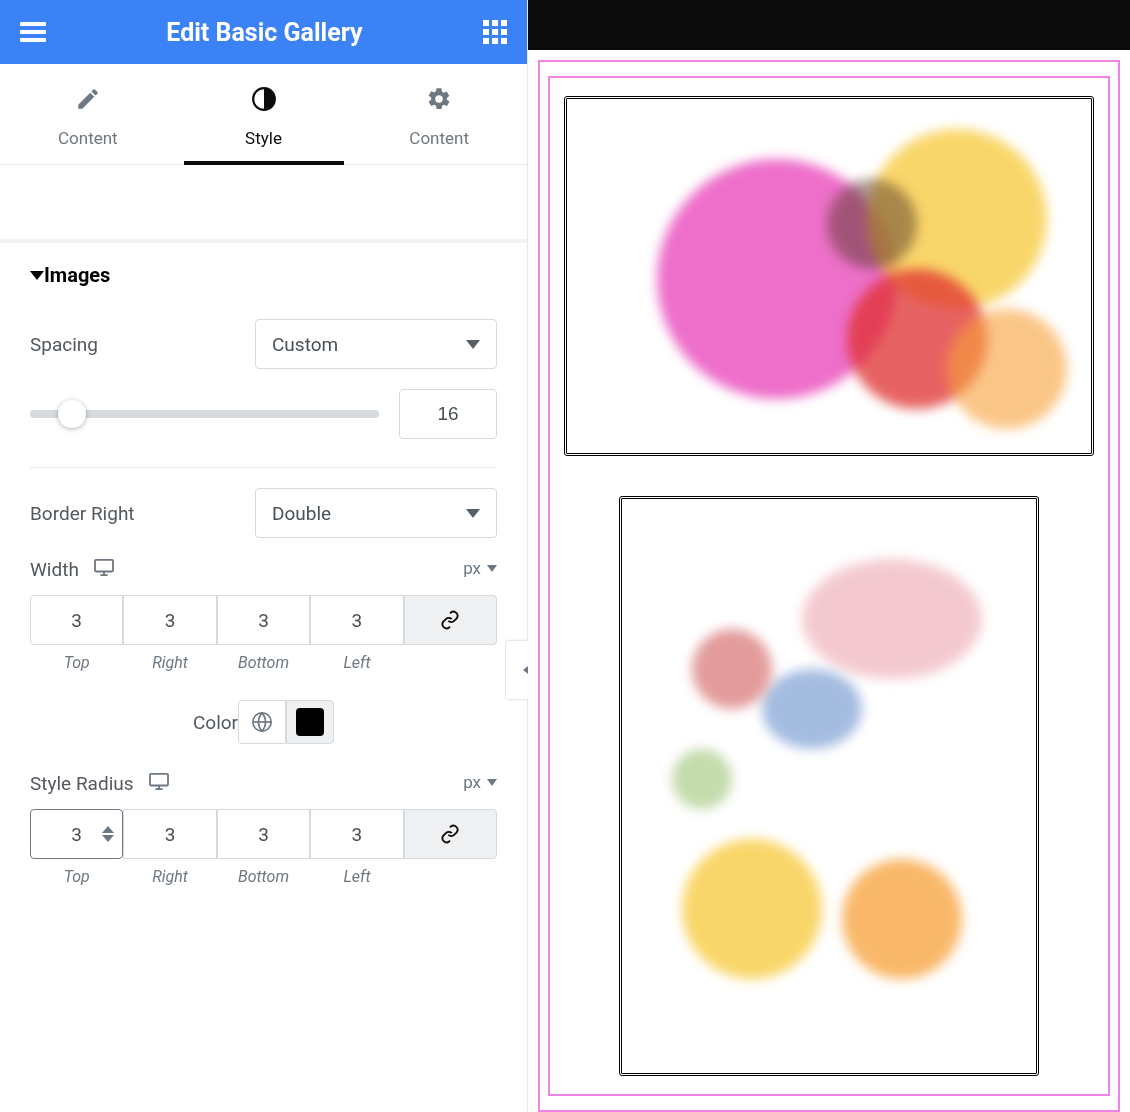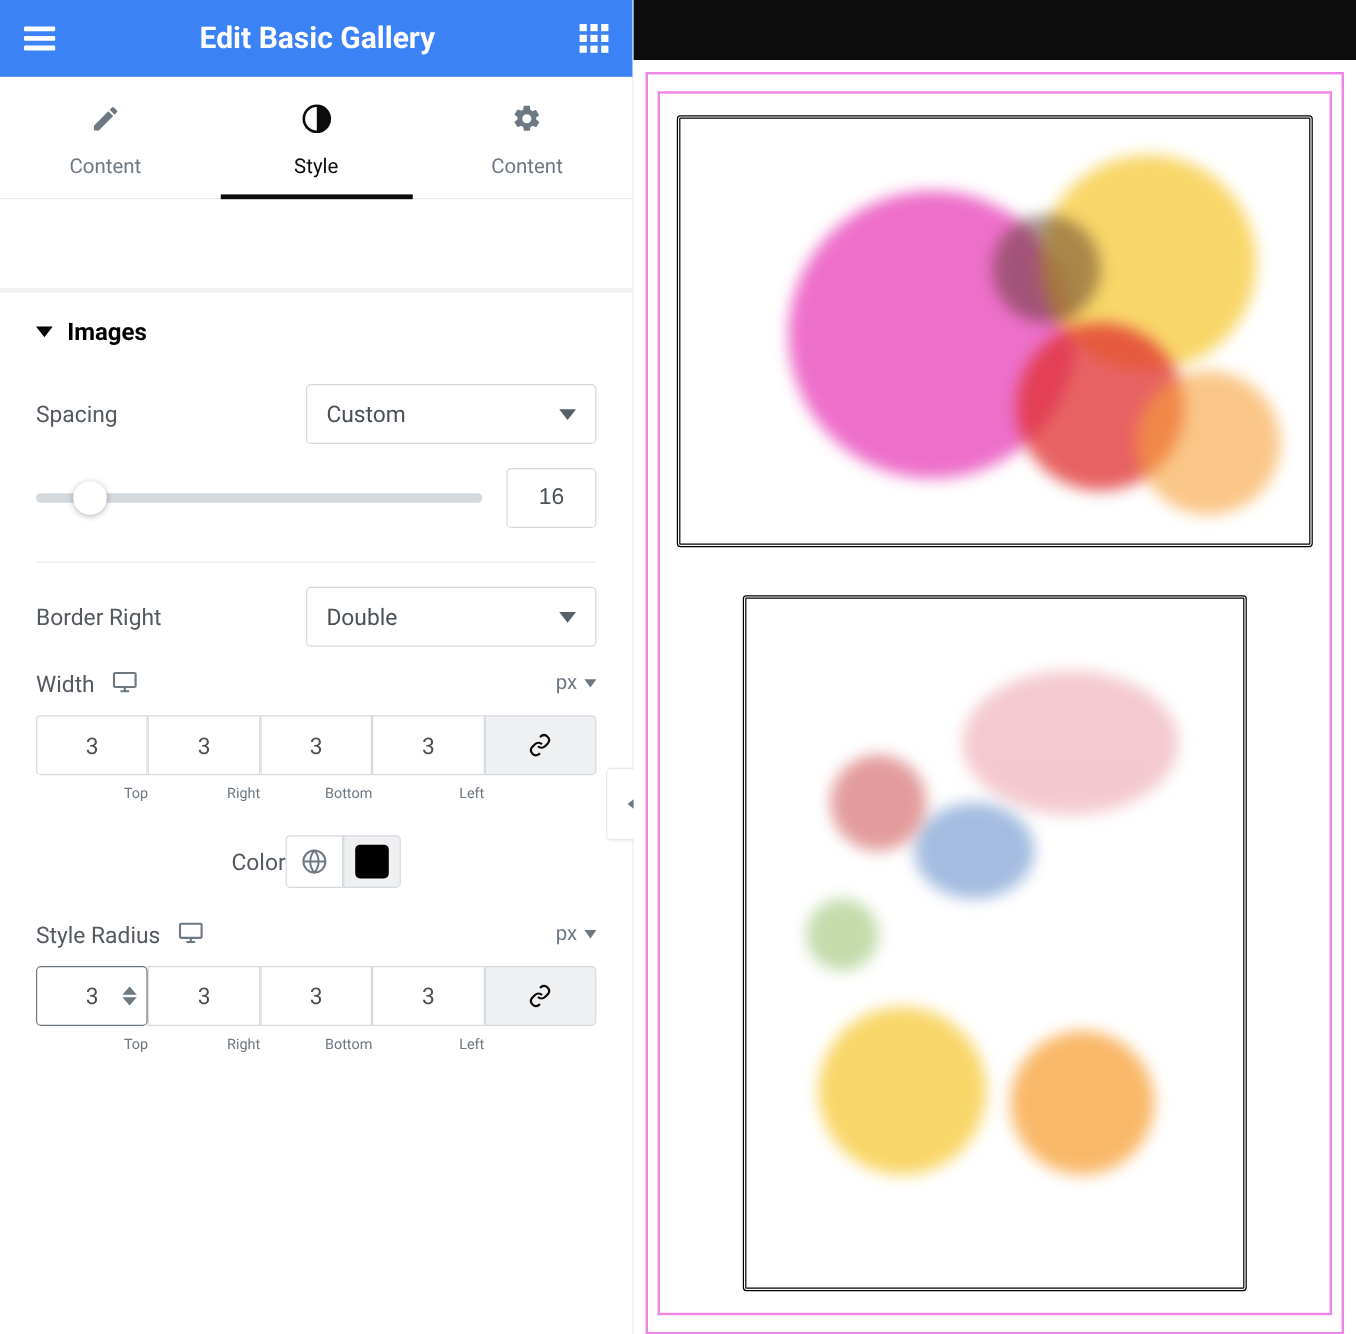--- a/index.html
+++ b/index.html
@@ -12,45 +12,45 @@
 .grid-icon { display: grid; grid-template-columns: repeat(3, 6px); grid-template-rows: repeat(3, 6px); gap: 3px; cursor: pointer; }
 .grid-icon span { background: #fff; }
 .tabs { display: flex; border-bottom: 1px solid #e6e9ec; }
 .tab { flex: 1; text-align: center; padding: 22px 0 16px 0; color: #6d7882; cursor: pointer; font-size: 17px; position: relative; }
 .tab.active { color: #0c0c0c; }
 .tab.active::after { content: ""; position: absolute; bottom: -1px; left: 50%; transform: translateX(-50%); width: 160px; height: 4px; background: #0c0c0c; }
 .tab-icon { display: block; margin: 0 auto 12px auto; }
 .tab-icon svg { width: 26px; height: 26px; }
 .spacer-bar { height: 78px; border-bottom: 4px solid #f1f2f3; }
 .section { padding: 20px 30px 0 30px; }
-.section-header { display: flex; align-items: center; gap: 12px; font-weight: 700; font-size: 20px; margin-bottom: 32px; cursor: pointer; }
+.section-header { display: flex; align-items: center; font-weight: 700; font-size: 20px; margin-bottom: 32px; cursor: pointer; }
 .caret-down { width: 0; height: 0; border-left: 7px solid transparent; border-right: 7px solid transparent; border-top: 9px solid #000; }
 .control-row { display: flex; align-items: center; justify-content: space-between; margin-bottom: 20px; }
 .control-label { font-size: 19px; color: #54595f; }
 .select { width: 242px; height: 50px; border: 1px solid #d5dadf; border-radius: 4px; background: #fff; display: flex; align-items: center; justify-content: space-between; padding: 0 16px; font-size: 19px; color: #495157; cursor: pointer; }
 .select-caret { width: 0; height: 0; border-left: 7px solid transparent; border-right: 7px solid transparent; border-top: 9px solid #556068; }
 .slider-row { display: flex; align-items: center; gap: 20px; margin-bottom: 20px; padding-bottom: 28px; border-bottom: 1px solid #e6e9ec; }
 .slider { flex: 1; height: 8px; background: #d5dadf; border-radius: 4px; position: relative; cursor: pointer; }
 .slider-thumb { position: absolute; top: 50%; left: 12%; transform: translate(-50%, -50%); width: 28px; height: 28px; background: #fff; border-radius: 50%; box-shadow: 0 1px 5px rgba(0,0,0,0.3); }
-.slider-value { width: 75px; height: 50px; border: 1px solid #d5dadf; border-radius: 4px; text-align: center; font-size: 19px; color: #495157; }
+.slider-value { width: 98px; height: 50px; border: 1px solid #d5dadf; border-radius: 4px; text-align: center; font-size: 19px; color: #495157; }
 .label-row { display: flex; align-items: flex-start; gap: 14px; margin-bottom: 14px; }
 .device-icon { color: #6d7882; }
 .unit-select { margin-left: auto; display: flex; align-items: center; gap: 6px; color: #6d7882; font-size: 17px; cursor: pointer; }
 .unit-caret { width: 0; height: 0; border-left: 5px solid transparent; border-right: 5px solid transparent; border-top: 7px solid #6d7882; }
 .quad-inputs { display: flex; gap: 0; margin-bottom: 8px; }
 .quad-inputs .qi { flex: 1; height: 50px; border: 1px solid #d5dadf; text-align: center; font-size: 19px; color: #495157; display: flex; align-items: center; justify-content: center; background: #fff; }
 .quad-inputs .qi:first-child { border-radius: 4px 0 0 4px; }
 .quad-inputs .qi.link-btn { border-radius: 0 4px 4px 0; background: #eef0f2; cursor: pointer; color: #0c0c0c; }
 .quad-inputs .qi.active-edit { border: 1px solid #6d7882; border-radius: 4px; position: relative; }
 .quad-inputs .qi.active-edit .spinner { position: absolute; right: 8px; display: flex; flex-direction: column; gap: 2px; }
 .spinner-up, .spinner-down { width: 0; height: 0; border-left: 6px solid transparent; border-right: 6px solid transparent; cursor: pointer; }
 .spinner-up { border-bottom: 7px solid #6d7882; }
 .spinner-down { border-top: 7px solid #6d7882; }
 .quad-labels { display: flex; }
-.quad-labels span { flex: 1; text-align: right; font-size: 12px; color: #6d7882; }
+.quad-labels span { flex: 1; text-align: center; font-size: 16px; color: #6d7882; font-style: italic; }
 .quad-labels span:last-child { visibility: hidden; }
 .color-row { display: flex; align-items: center; justify-content: center; margin: 28px 0 28px 0; }
 .color-controls { display: flex; gap: 0; }
 .color-btn { width: 48px; height: 44px; border: 1px solid #d5dadf; background: #fff; display: flex; align-items: center; justify-content: center; cursor: pointer; }
 .color-btn:first-child { border-radius: 4px 0 0 4px; }
 .color-btn:last-child { border-radius: 0 4px 4px 0; background: #eef0f2; }
 .swatch { width: 28px; height: 28px; background: #000; border-radius: 4px; }
 .preview { flex: 1; background: #fff; position: relative; }
 .preview-top { height: 50px; background: #0c0c0c; }
 .canvas-wrap { padding: 10px; }

